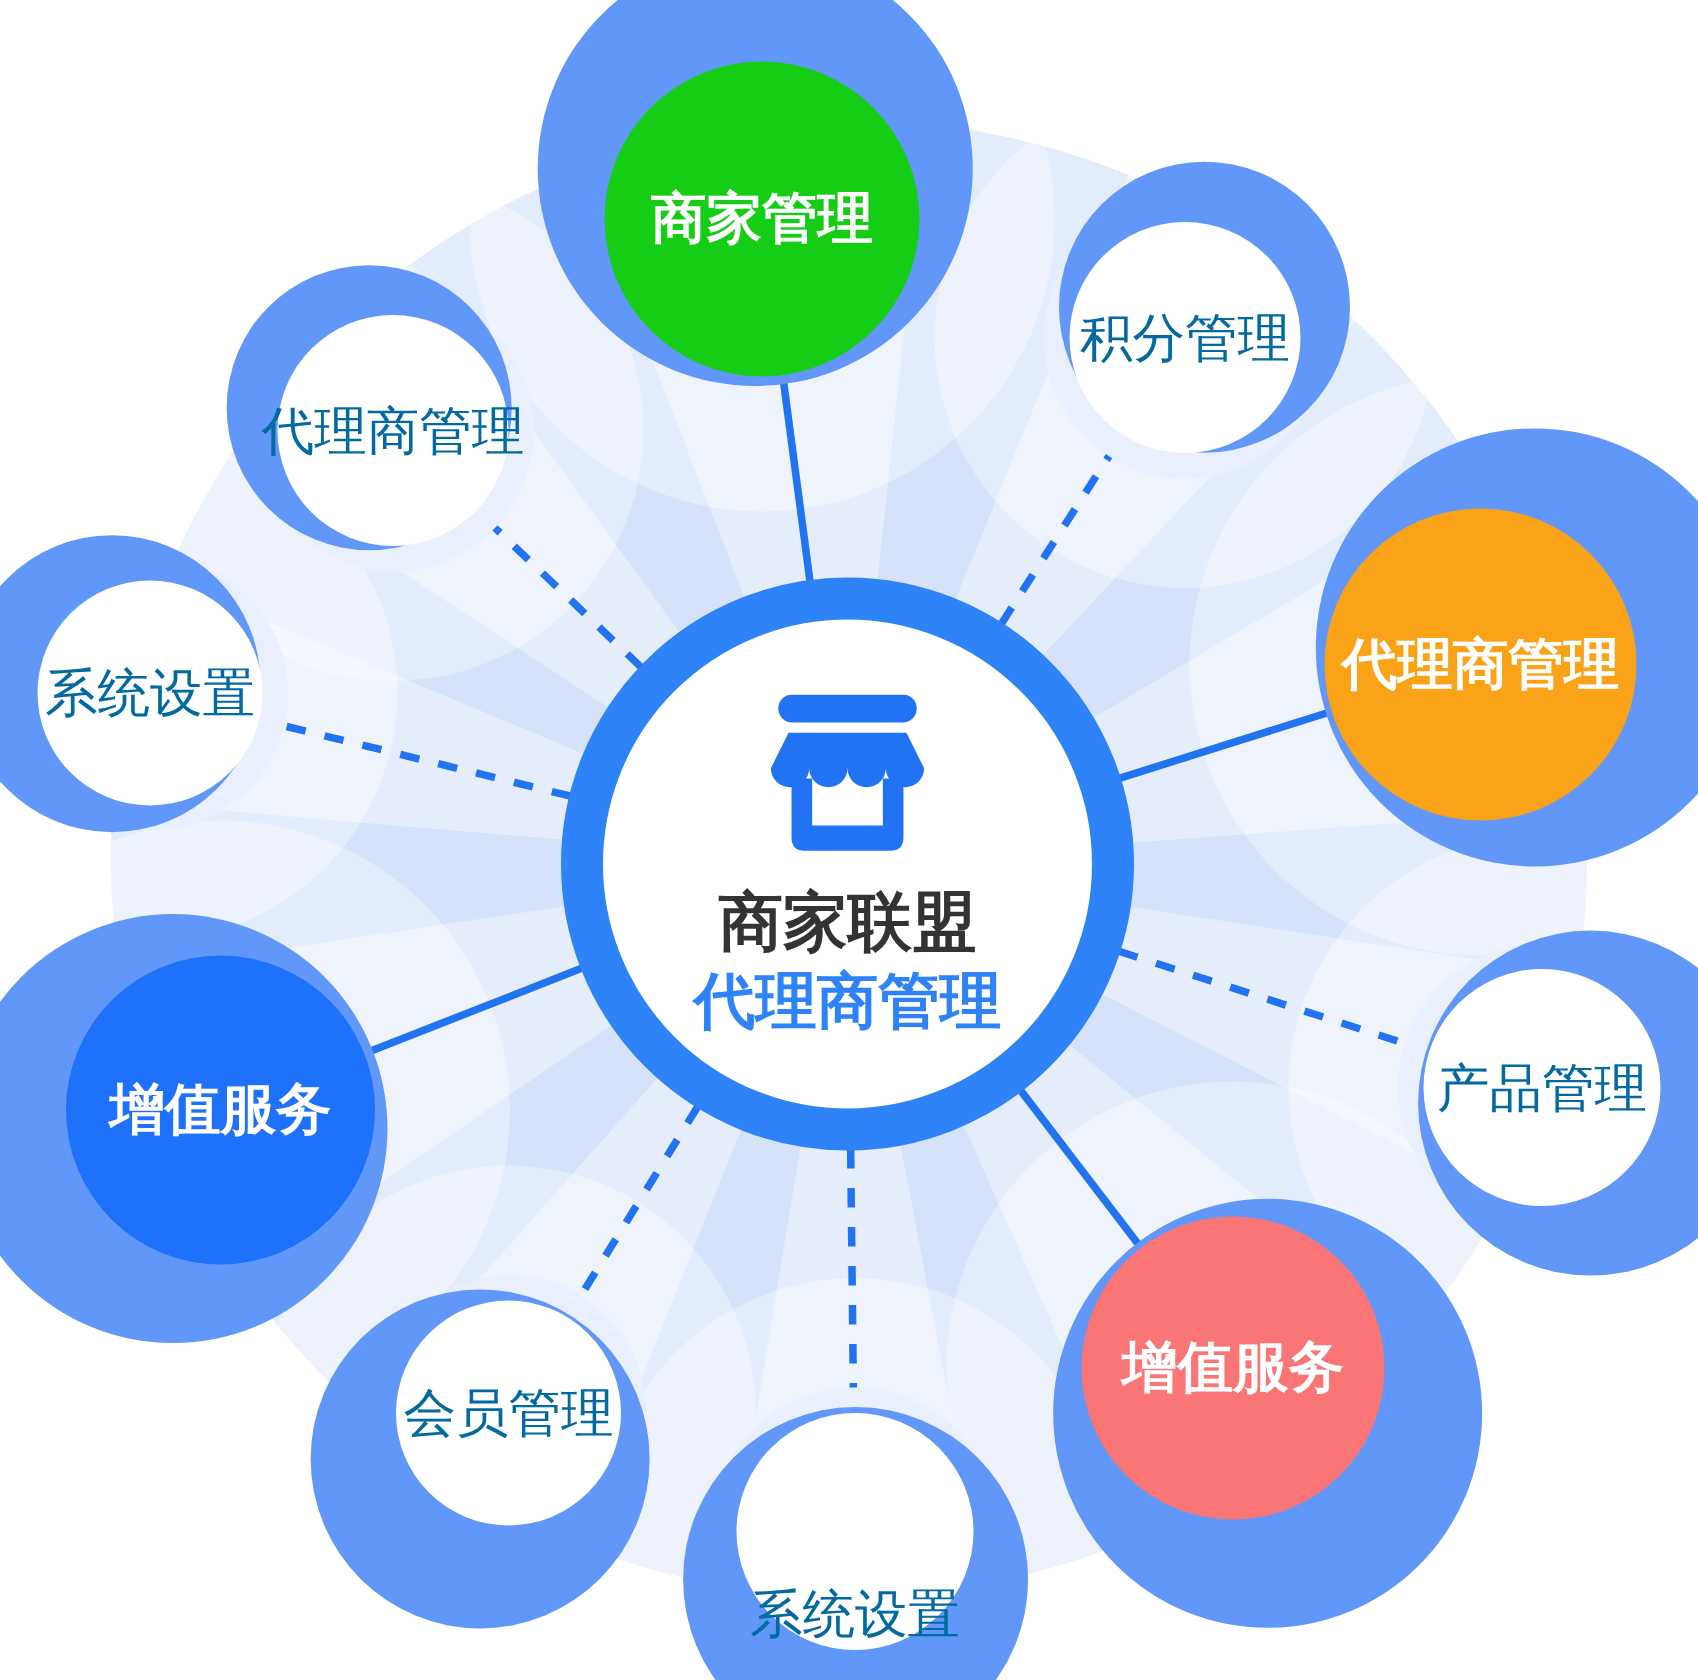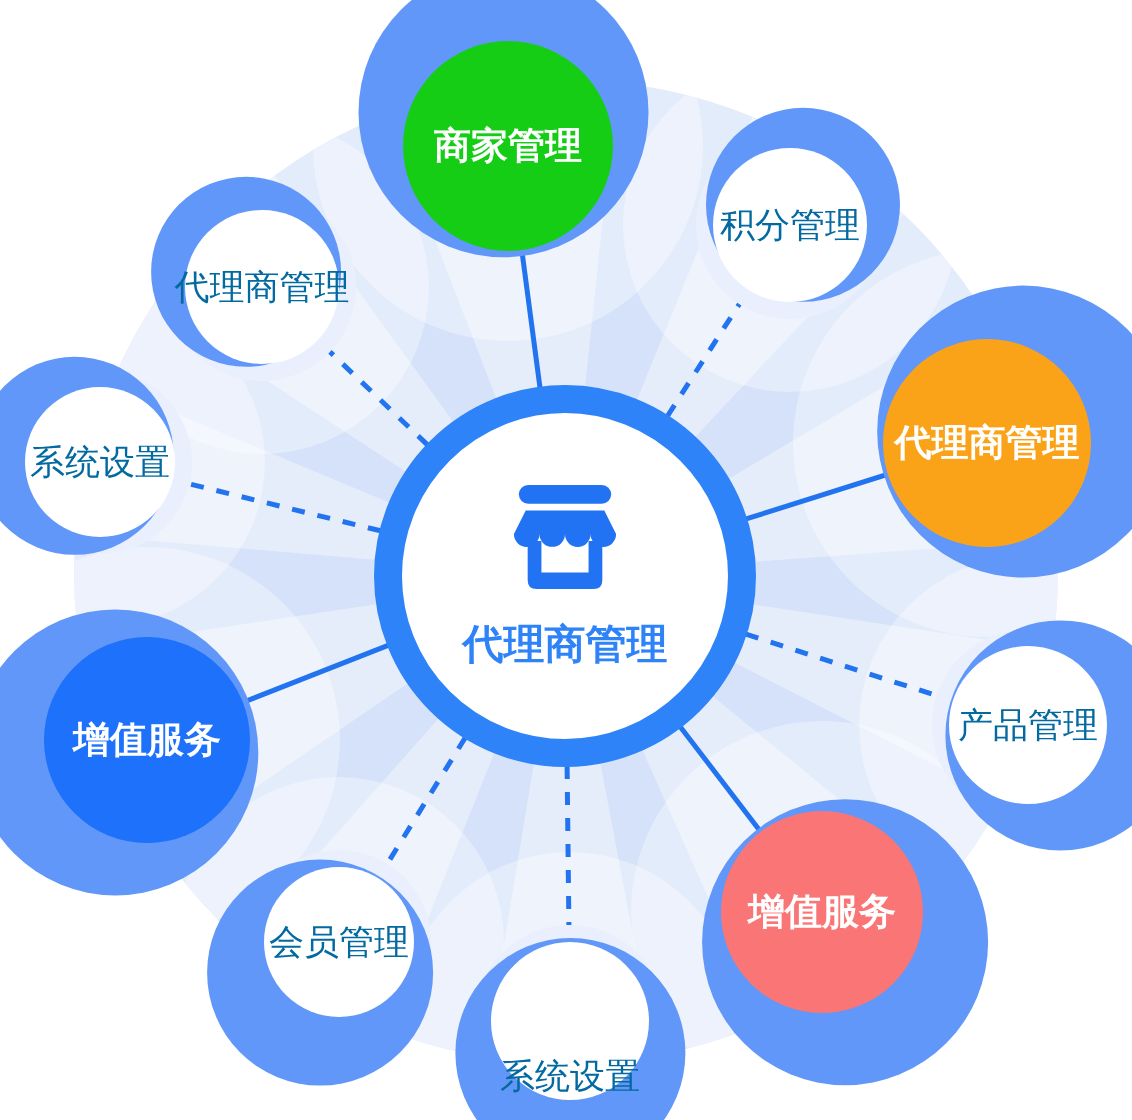--- a/index.html
+++ b/index.html
@@ -140,16 +140,17 @@
   <div class="node v-white n-stats">
     <span>代理商管理</span>
   </div>
 
   <div id="centerContent">
     <svg id="centerIcon" width="118" height="110" viewBox="0 0 120 112">
       <rect x="13" y="0" width="94" height="19" rx="9.5" fill="#2273f3"></rect>
       <path fill="#2273f3" d="M20 26 L100 26 L112 50 A13 13 0 0 1 86 50 A13 13 0 0 1 60 50 A13 13 0 0 1 34 50 A13 13 0 0 1 8 50 Z"></path>
       <path fill="#2273f3" d="M22 57 L36 57 L36 89 L84 89 L84 57 L98 57 L98 97 Q98 106 89 106 L31 106 Q22 106 22 97 Z"></path>
     </svg>
+    <div id="centerTitle">商家联盟</div>
     <div id="centerSubtitle">代理商管理</div>
   </div>
 
 </div>
 
 </body></html>

